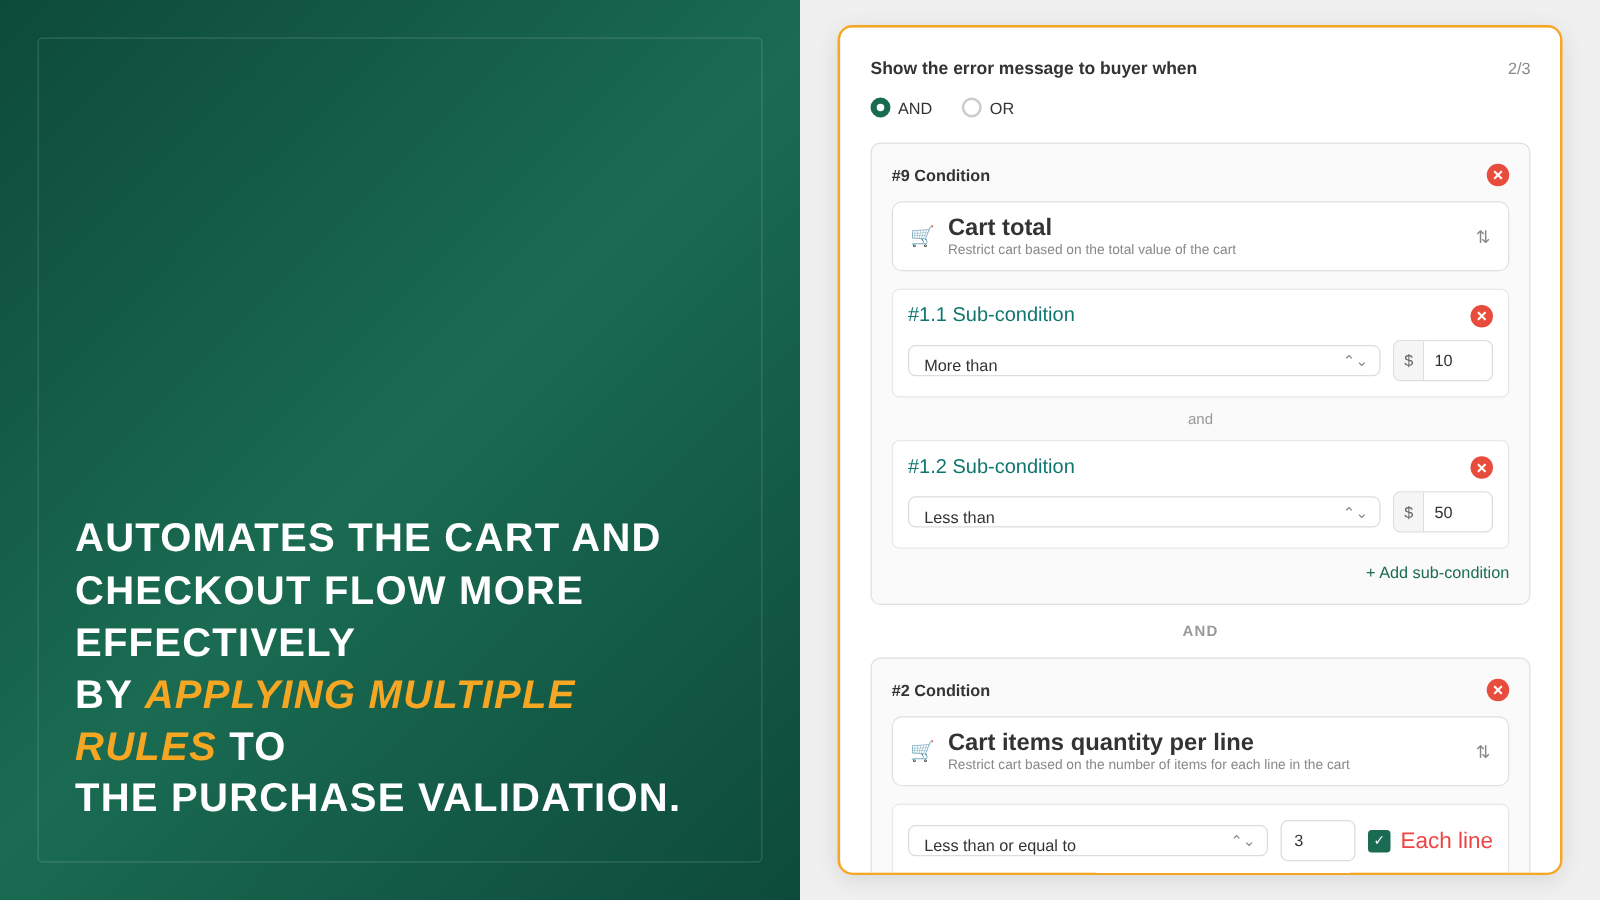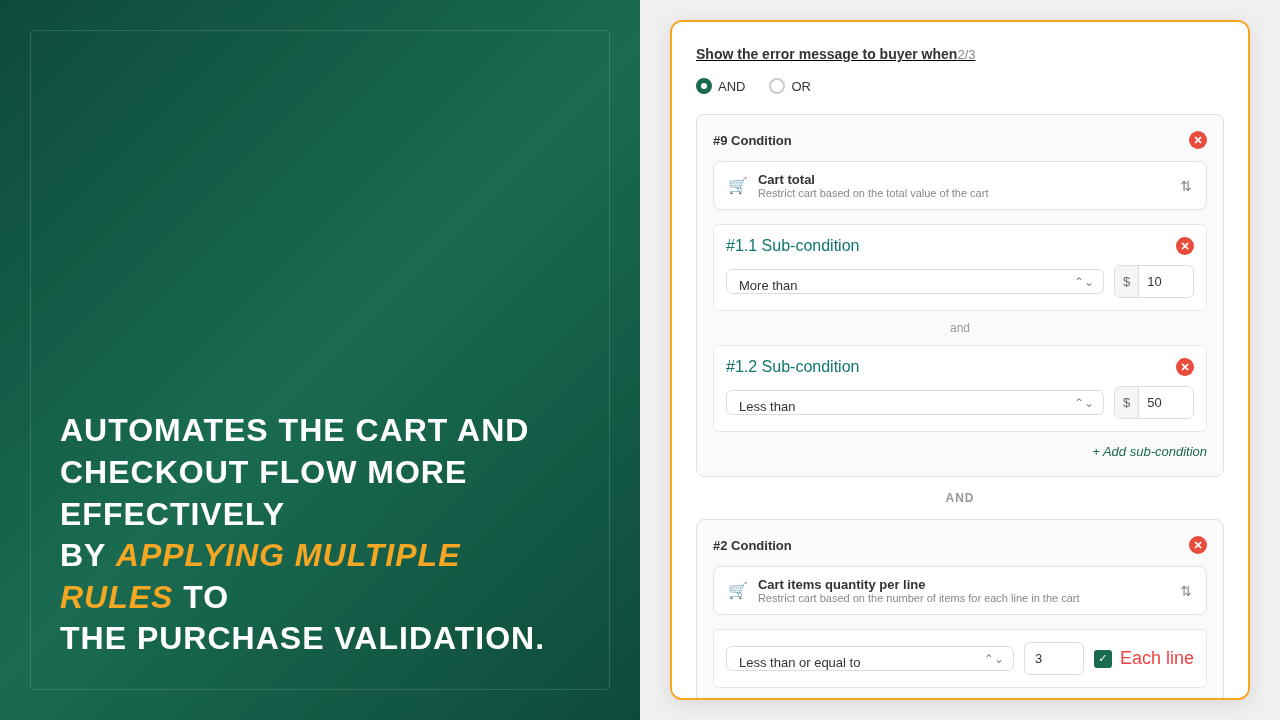--- a/index.html
+++ b/index.html
@@ -62,23 +62,23 @@
       width: 580px;
       max-height: 680px;
       overflow-y: auto;
       padding: 24px;
       box-shadow: 0 4px 20px rgba(0,0,0,0.1);
     }
 
     
     .card-header {
       display: flex;
+      justify-content: space-between;
       align-items: center;
       margin-bottom: 16px;
-      text-decoration: underline;
     }
     .card-header-title {
       font-size: 14px;
       font-weight: 600;
       color: #333;
     }
     .card-step {
       font-size: 13px;
       color: #888;
     }
@@ -169,21 +169,21 @@
       margin-bottom: 14px;
     }
     .cart-icon {
       color: #888;
       font-size: 16px;
     }
     .condition-type-text {
       flex: 1;
     }
     .condition-type-name {
-      font-size: 13px;
+      font-size: 19px;
       font-weight: 600;
       color: #333;
     }
     .condition-type-desc {
       font-size: 11px;
       color: #888;
     }
     .chevron-updown {
       color: #888;
       font-size: 14px;
@@ -288,21 +288,20 @@
     .add-sub-btn {
       background: none;
       border: none;
       color: #1a6b52;
       font-size: 13px;
       cursor: pointer;
       display: inline-flex;
       align-items: center;
       gap: 4px;
       font-weight: 500;
-      font-style: italic;
     }
 
     
     .checkbox-row {
       display: flex;
       align-items: center;
       gap: 8px;
     }
     .checkbox-styled {
       width: 18px;

